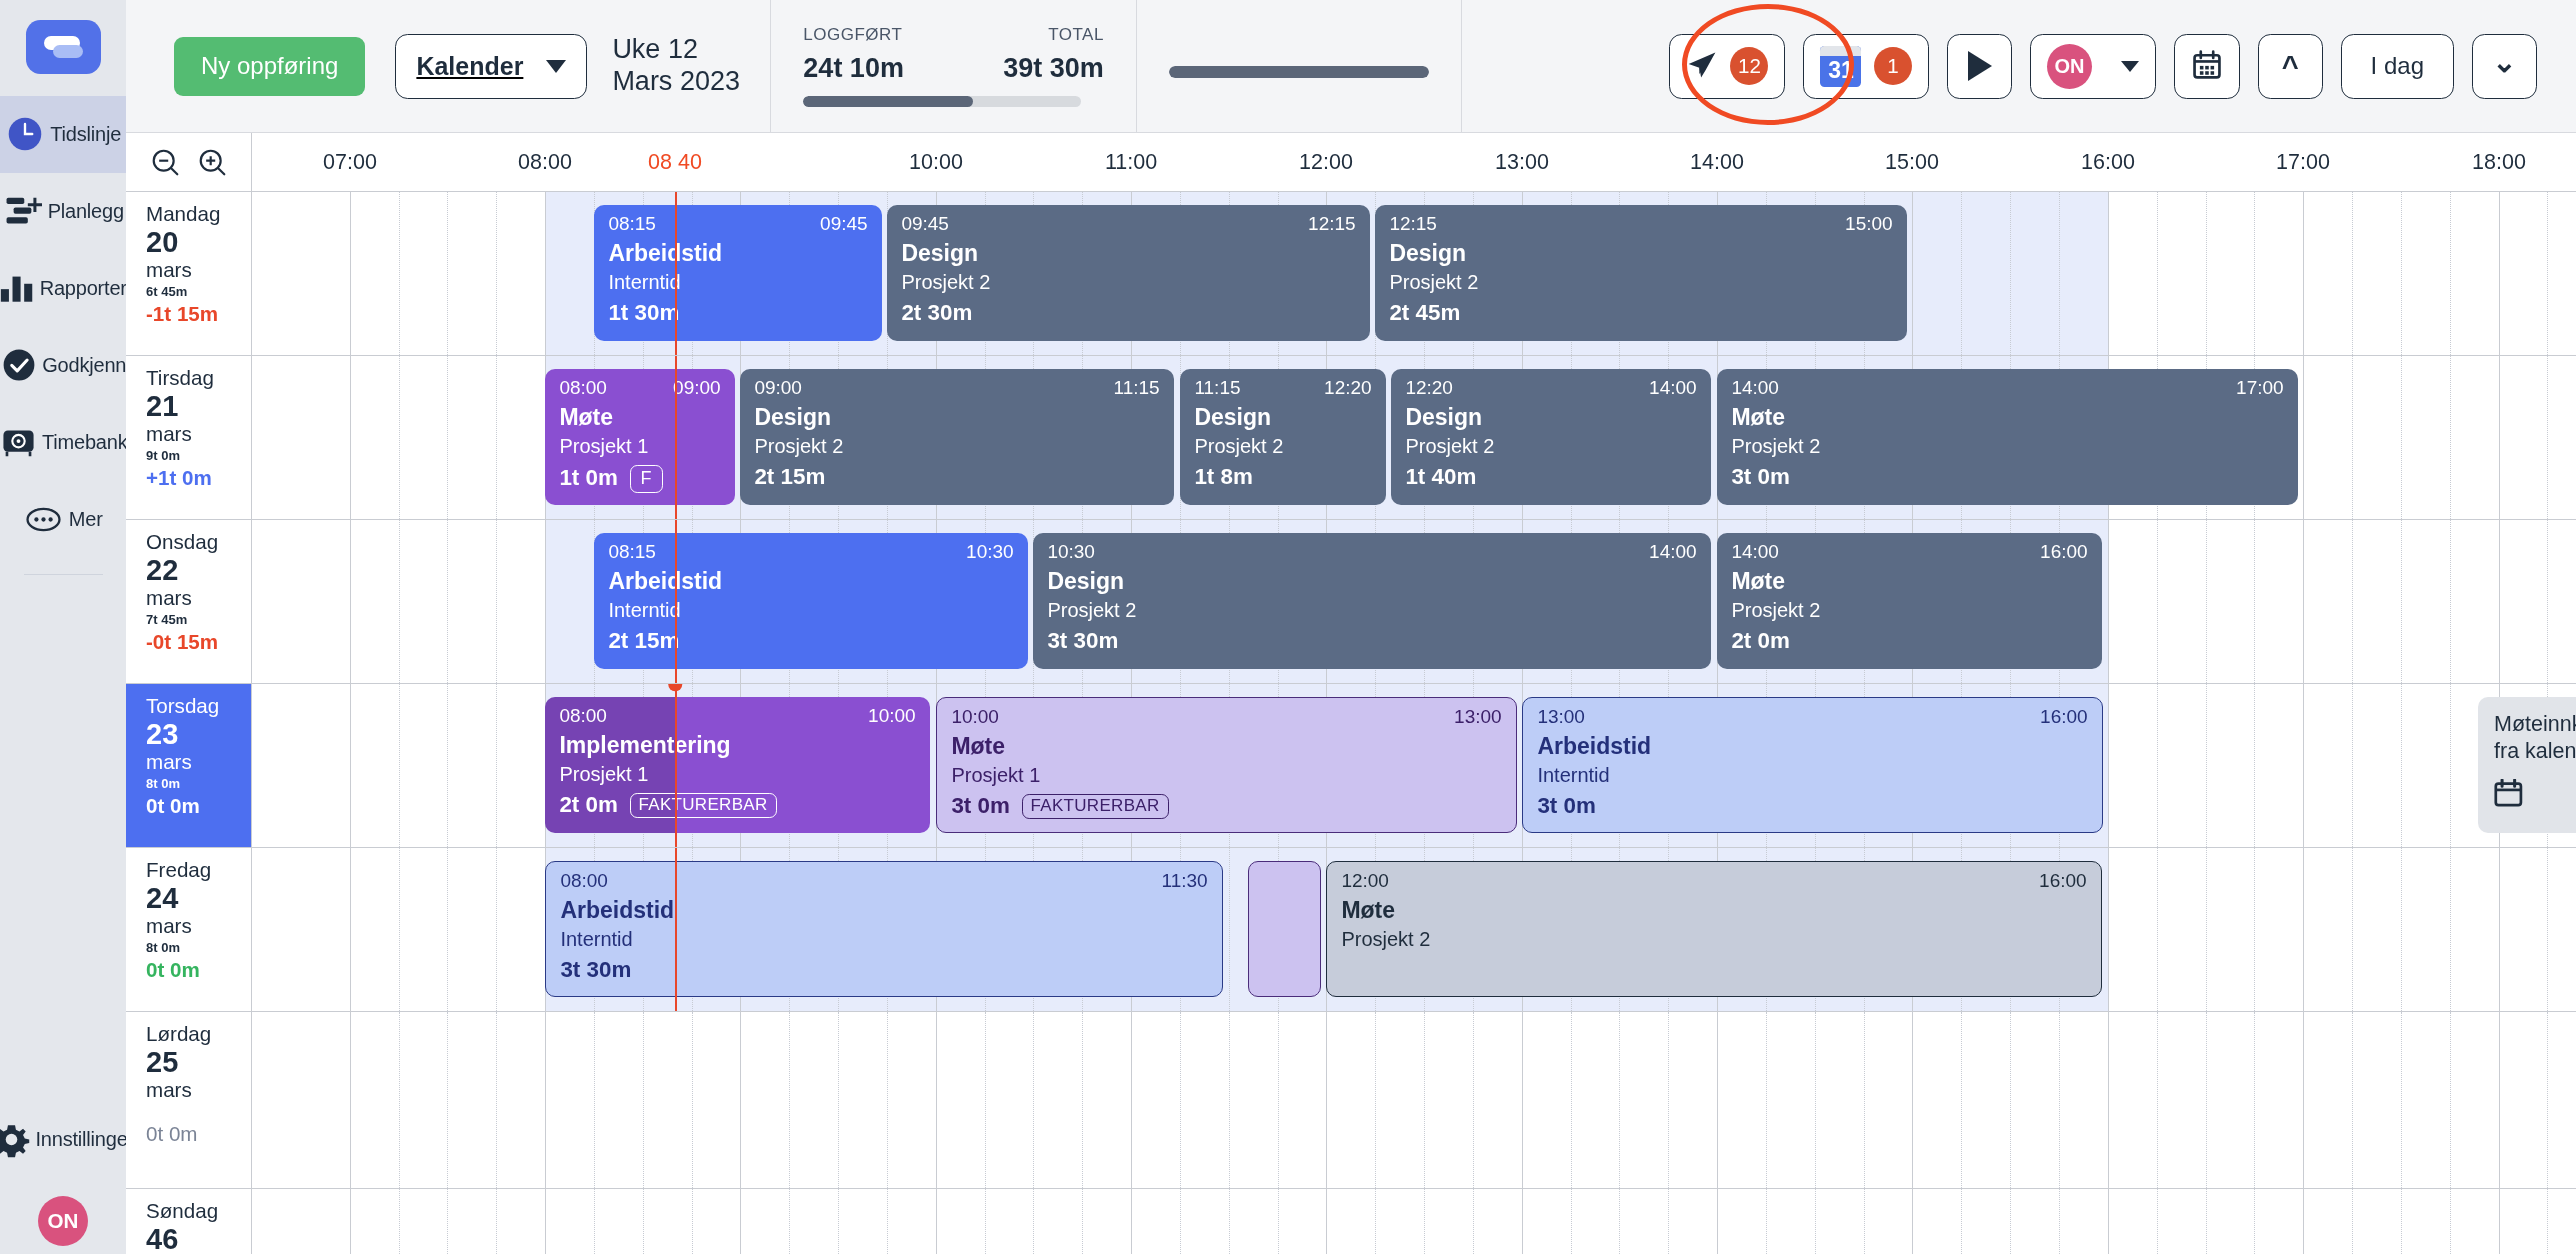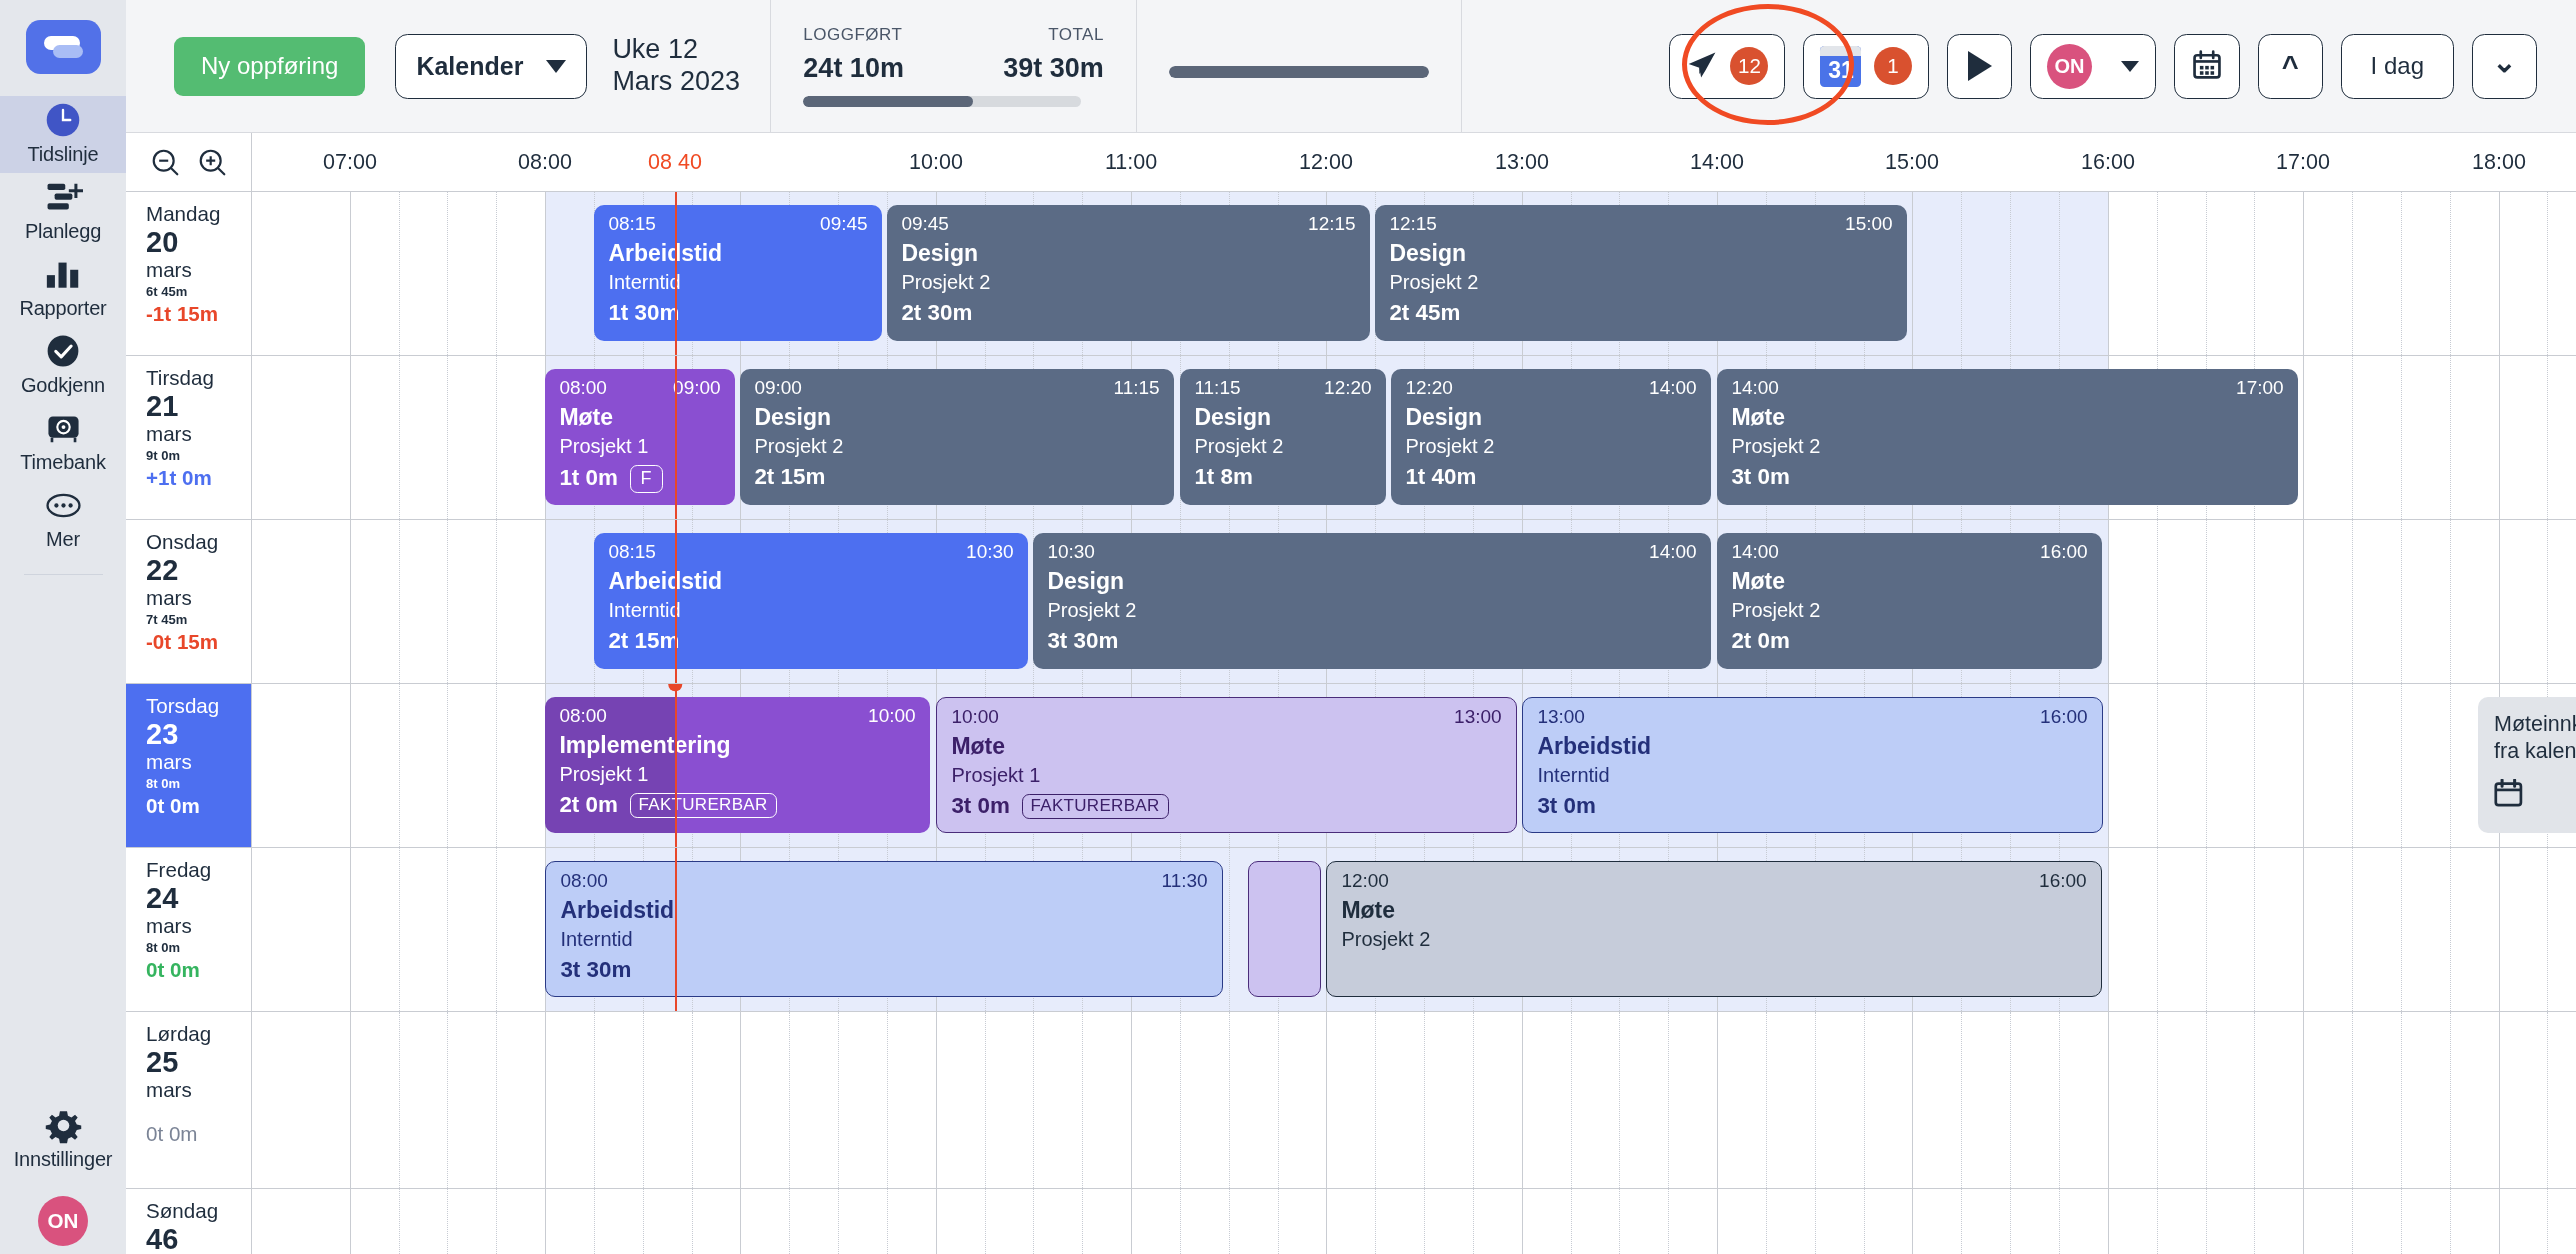--- a/index.html
+++ b/index.html
@@ -28,21 +28,21 @@
     background: #ffffff; border-radius: 8px;
   }
   .logo-inner .bot {
     position: absolute; left: 9px; top: 9px; width: 30.5px; height: 12.6px;
     background: #a9bdf5; border-radius: 8px;
   }
 
   .nav-list { width: 126px; margin-top: 21.5px; }
   .nav-item {
     width: 126px; height: 77px;
-    display: flex; flex-direction: column; align-items: center; justify-content: center;
+    display: flex; align-items: center; justify-content: center;
     gap: 4.5px; cursor: pointer;
   }
   .nav-item.active { background: #ccd2e6; }
   .nav-label { font-size: 20px; color: #1f2d3d; letter-spacing: -0.2px; white-space: nowrap; }
   .nav-icon { width: 41px; height: 36px; display: flex; align-items: center; justify-content: center; }
   .nav-sep { width: 79px; height: 1.8px; background: #cfd4dd; margin: 16px 0; }
 
   .sidebar-bottom {
     position: absolute; bottom: 0; left: 0; width: 126px;
     display: flex; flex-direction: column; align-items: center; padding-bottom: 9px;
@@ -62,21 +62,21 @@
     border-bottom: 0.9px solid #d8dadf; position: relative; flex: 0 0 133px;
   }
   .btn-new {
     margin-left: 48px; height: 59px; padding: 0 27px; border-radius: 9px;
     background: #54bc72; color: #fff; font-size: 24px; border: none; cursor: pointer;
     display: flex; align-items: center;
   }
   .btn-select {
     margin-left: 30px; height: 65px; min-width: 190px; border-radius: 12.6px;
     background: #fff; border: 1.8px solid #1f2d3d; cursor: pointer;
-    display: flex; align-items: center; justify-content: space-between; padding: 0 20px;
+    display: flex; align-items: center; justify-content: space-between; padding: 0 20px; text-decoration: underline;
   }
   .btn-select span.lbl { font-size: 25px; color: #1f2d3d; font-weight: 600; }
   .caret-down {
     width: 0; height: 0; border-left: 10.8px solid transparent; border-right: 10.8px solid transparent;
     border-top: 13.5px solid #1f2d3d; margin-left: 23px;
   }
   .caret-down.sm { border-left-width: 9px; border-right-width: 9px; border-top-width: 11.7px; margin-left: 16px; }
   .week-label { margin-left: 25px; line-height: 1.18; }
   .week-label div { font-size: 27px; color: #1f2d3d; white-space: nowrap; }
 

